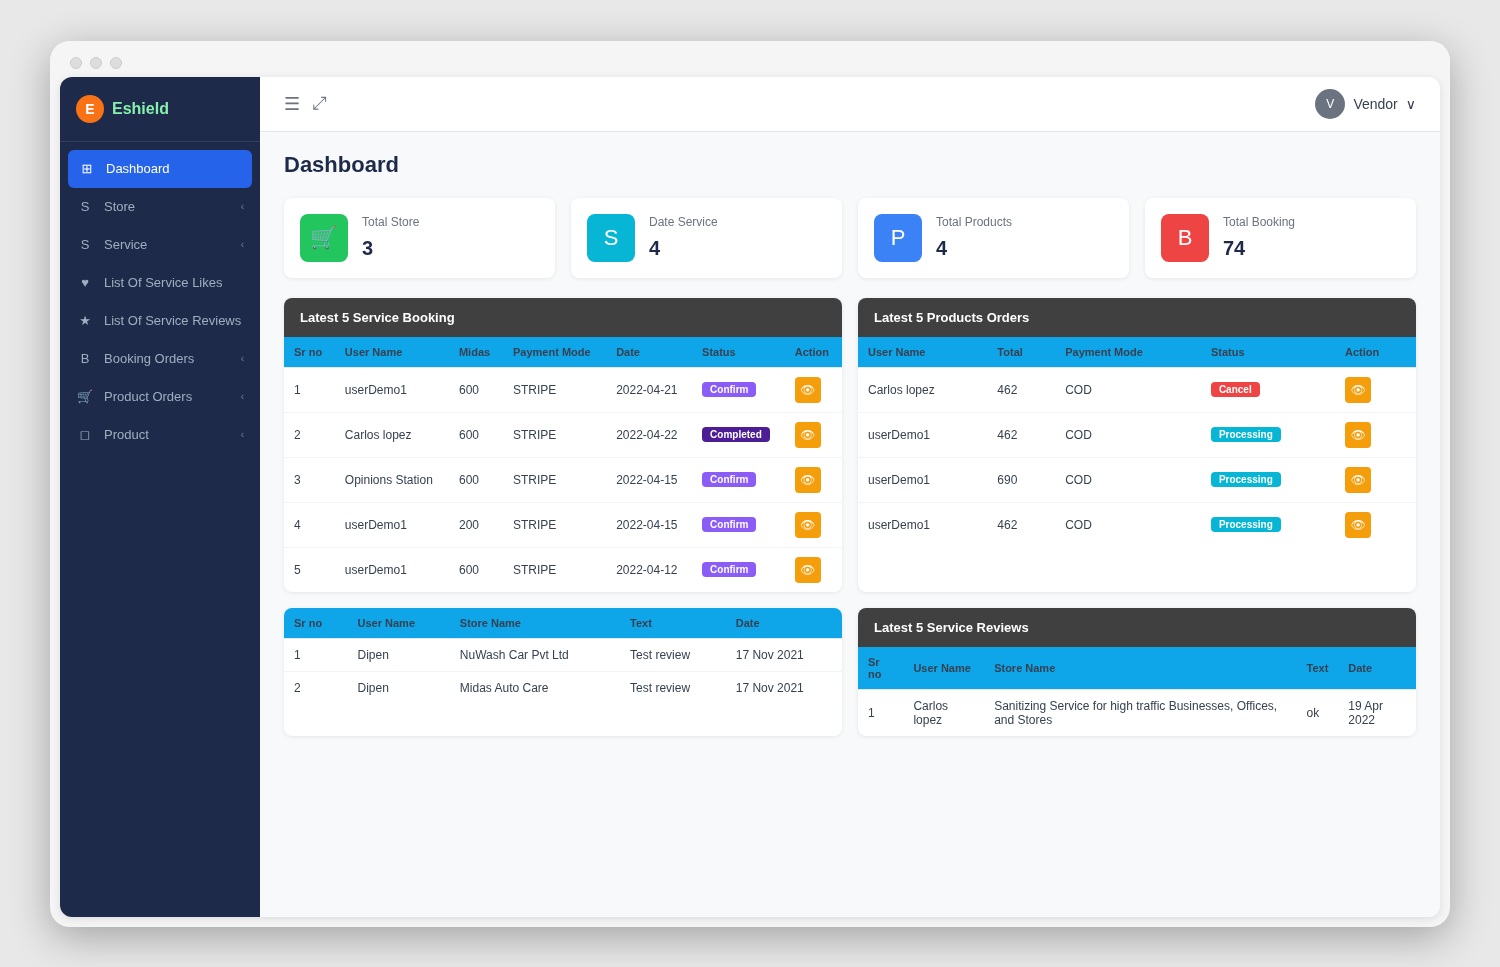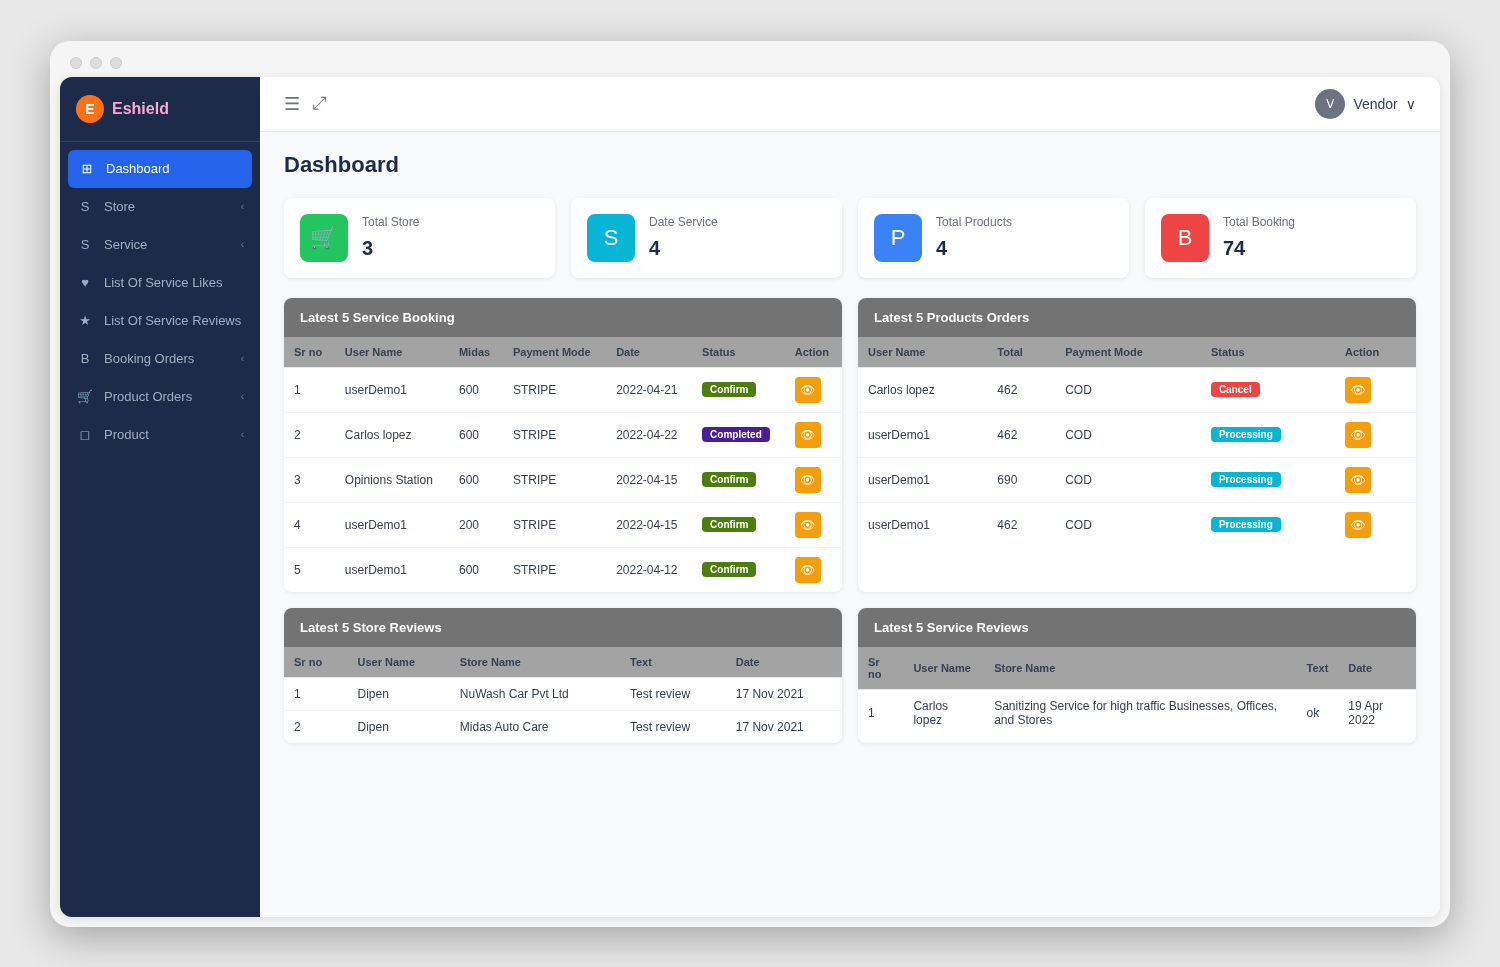--- a/index.html
+++ b/index.html
@@ -66,21 +66,21 @@
       display: flex;
       align-items: center;
       justify-content: center;
       font-size: 14px;
       font-weight: bold;
       color: white;
     }
     .logo-text {
       font-size: 16px;
       font-weight: 600;
-      color: #f9a8d4;
+      color: #86efac;
     }
     .sidebar-nav { padding: 8px 0; }
     .nav-item {
       display: flex;
       align-items: center;
       gap: 10px;
       padding: 10px 16px;
       cursor: pointer;
       color: #a0aec0;
       font-size: 13px;
@@ -193,33 +193,33 @@
       gap: 16px;
       margin-bottom: 16px;
     }
     .table-section {
       background: #fff;
       border-radius: 8px;
       overflow: hidden;
       box-shadow: 0 1px 4px rgba(0,0,0,0.08);
     }
     .table-header {
-      background: #737373;
+      background: #404040;
       color: #fff;
       padding: 12px 16px;
       font-size: 13px;
       font-weight: 600;
     }
     table {
       width: 100%;
       border-collapse: collapse;
       font-size: 12px;
     }
     thead th {
-      background: #a3a3a3;
+      background: #0ea5e9;
       padding: 9px 10px;
       text-align: left;
       font-weight: 600;
       color: #374151;
       border-bottom: 1px solid #e5e7eb;
       font-size: 11px;
     }
     tbody td {
       padding: 9px 10px;
       border-bottom: 1px solid #f3f4f6;
@@ -228,21 +228,21 @@
     }
     tbody tr:last-child td { border-bottom: none; }
     .badge {
       display: inline-block;
       padding: 2px 8px;
       border-radius: 4px;
       font-size: 10px;
       font-weight: 600;
       color: #fff;
     }
-    .badge.confirm { background: #4d7c0f; }
+    .badge.confirm { background: #8b5cf6; }
     .badge.completed { background: #4c1d95; }
     .badge.cancel { background: #ef4444; }
     .badge.processing { background: #06b6d4; }
     .action-btn {
       background: #f59e0b;
       border: none;
       border-radius: 4px;
       width: 26px;
       height: 26px;
       display: inline-flex;
@@ -478,21 +478,20 @@
     <td><button class="action-btn">👁</button></td>
   </tr>
                 </tbody>
             </table>
           </div>
         </div>
 
         <div class="tables-row">
 
           <div class="table-section">
-            <div class="table-header">Latest 5 Store Reviews</div>
             <table>
               <thead>
                 <tr>
                   <th>Sr no</th>
                   <th>User Name</th>
                   <th>Store Name</th>
                   <th>Text</th>
                   <th>Date</th>
                 </tr>
               </thead>

